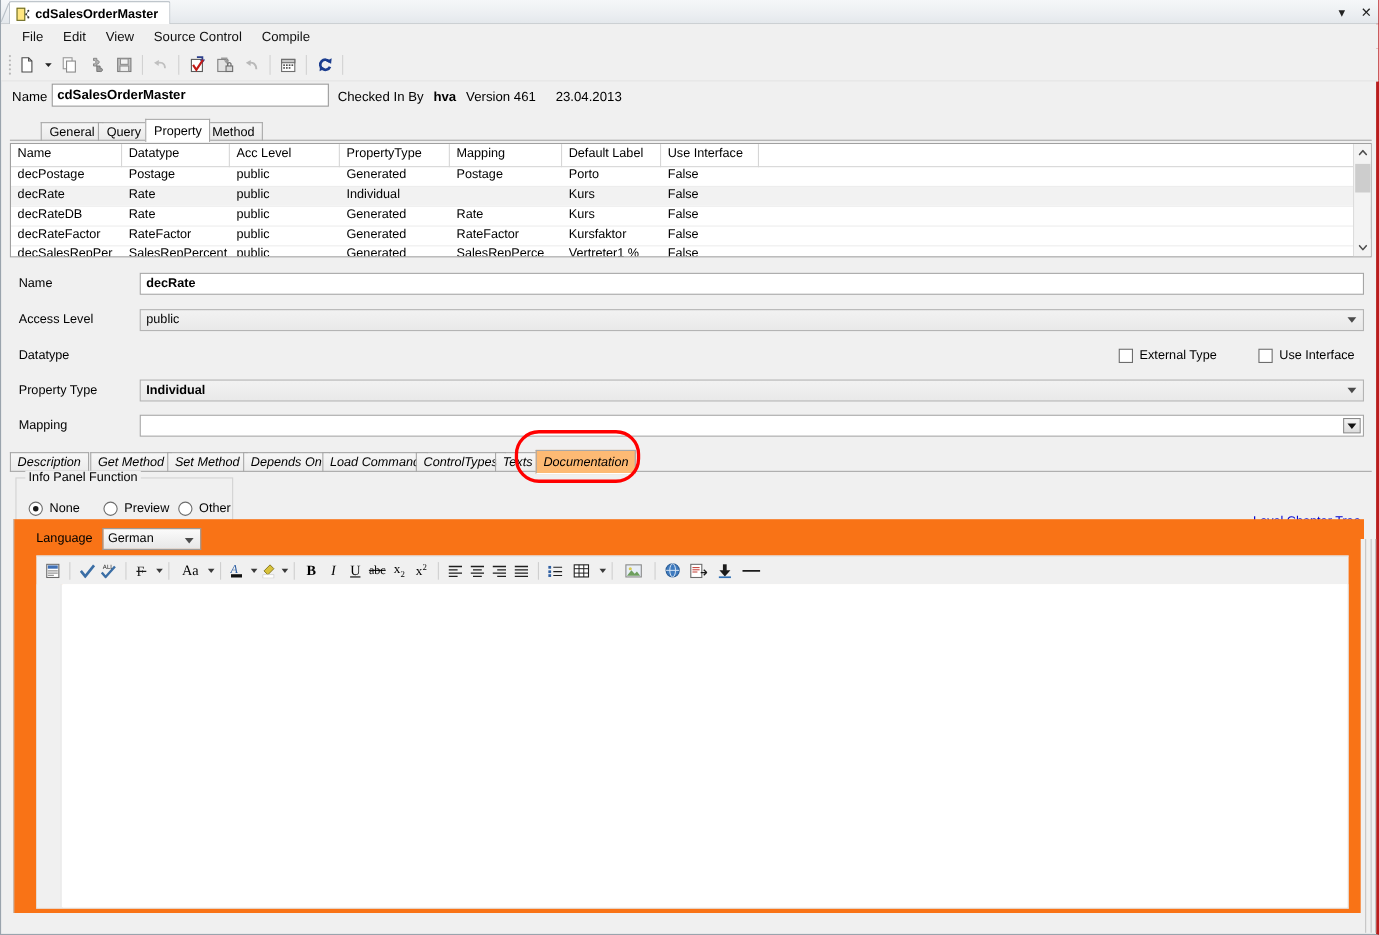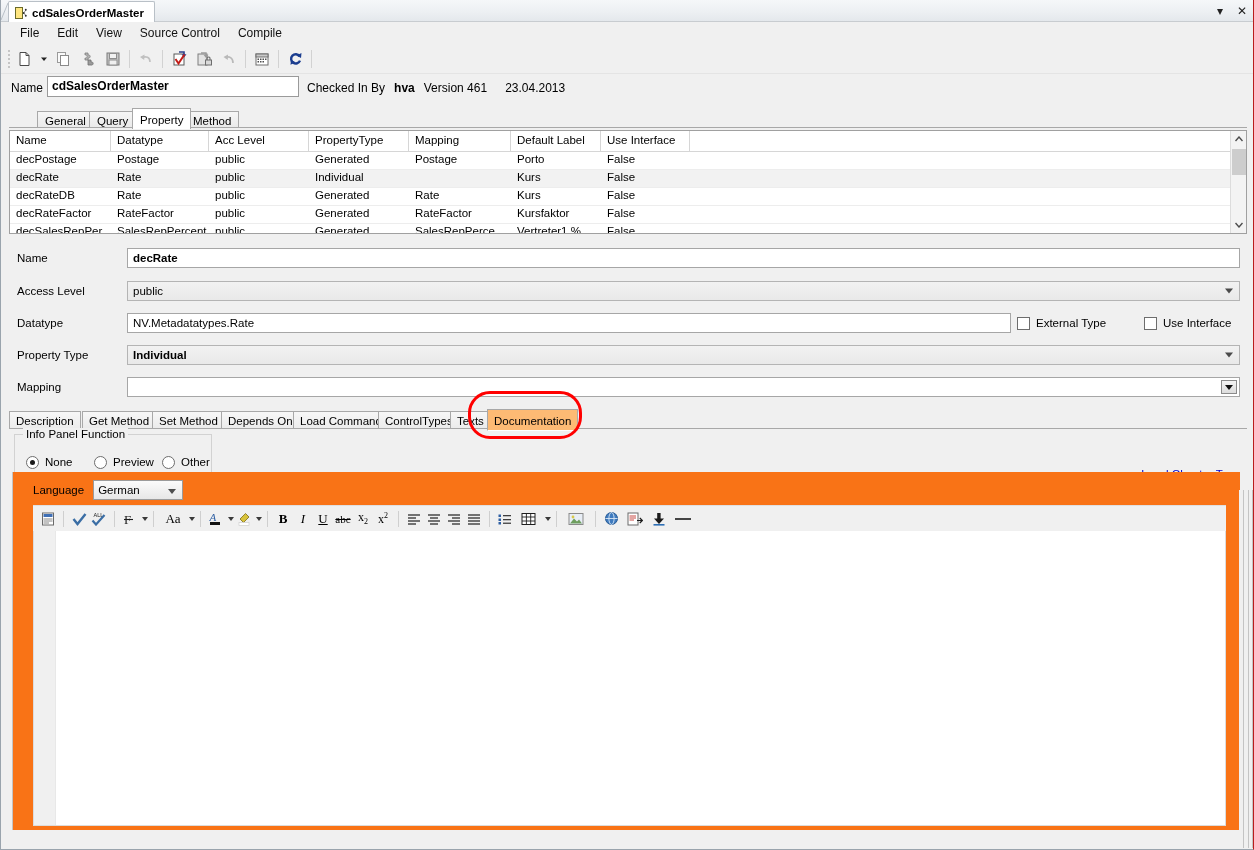--- a/index.html
+++ b/index.html
@@ -10,21 +10,21 @@
     background: #f0f0f0;
     font-family: "Liberation Sans", sans-serif;
     font-size: 11.5px;
     color: #000;
   }
   .app {
     position: relative;
     width: 1254px; height: 850px;
     background: #f0f0f0;
     border-left: 1px solid #9aa4ad;
-    border-right: 1px solid #b91c1c;
+    border-right: 3px solid #b91c1c;
     border-bottom: 1px solid #9aa4ad;
   }
 
   
   .titlebar {
     position: absolute; left: 0; top: 0; width: 1252px; height: 22px;
     background: linear-gradient(to bottom, #f5f7f9 0%, #eceff2 60%, #e4e8ec 100%);
     border-bottom: 1px solid #c8ccd0;
   }
   .tab-doc {
@@ -195,21 +195,21 @@
   }
   .cblabel { position: absolute; top: 4px; font-size: 11.5px; }
 
   
   .bottabs { position: absolute; left: 8px; top: 409px; width: 1240px; height: 20px; }
   .bottabs .bt {
     position: absolute; top: 2px; height: 18px;
     background: linear-gradient(to bottom,#f7f7f7,#ebebeb);
     border: 1px solid #a8a8a8; border-bottom: none;
     padding: 1px 6px 0 6px; font-size: 11.5px;
-    display: flex; align-items: center; white-space: nowrap;
+    display: flex; align-items: center; white-space: nowrap; font-style: italic;
   }
   .bottabs .bt.active {
     top: 0px; height: 22px; background: #fdba74; z-index: 5;
     border-bottom: 1px solid #fff;
   }
   .botline {
     position: absolute; left: 8px; top: 428px; width: 1238px; height: 1px;
     background: #a8a8a8;
   }
 
@@ -533,21 +533,20 @@
     <div class="frow" style="top:41px;text-align:right;">
       <div class="fl">Access Level</div>
       <div class="fin readonly" style="width:1113px;">
         <span>public</span>
         <span class="ddarrow"></span>
       </div>
     </div>
 
     <div class="frow" style="top:73px;">
       <div class="fl">Datatype</div>
-      <div class="fin" style="width:884px;">NV.Metadatatypes.Rate</div>
       <div class="cbox" style="left:1016px;"></div>
       <div class="cblabel" style="left:1035px;">External Type</div>
       <div class="cbox" style="left:1143px;"></div>
       <div class="cblabel" style="left:1162px;">Use Interface</div>
     </div>
 
     <div class="frow" style="top:105px;">
       <div class="fl">Property Type</div>
       <div class="fin readonly bold" style="width:1113px;">
         <span>Individual</span>

